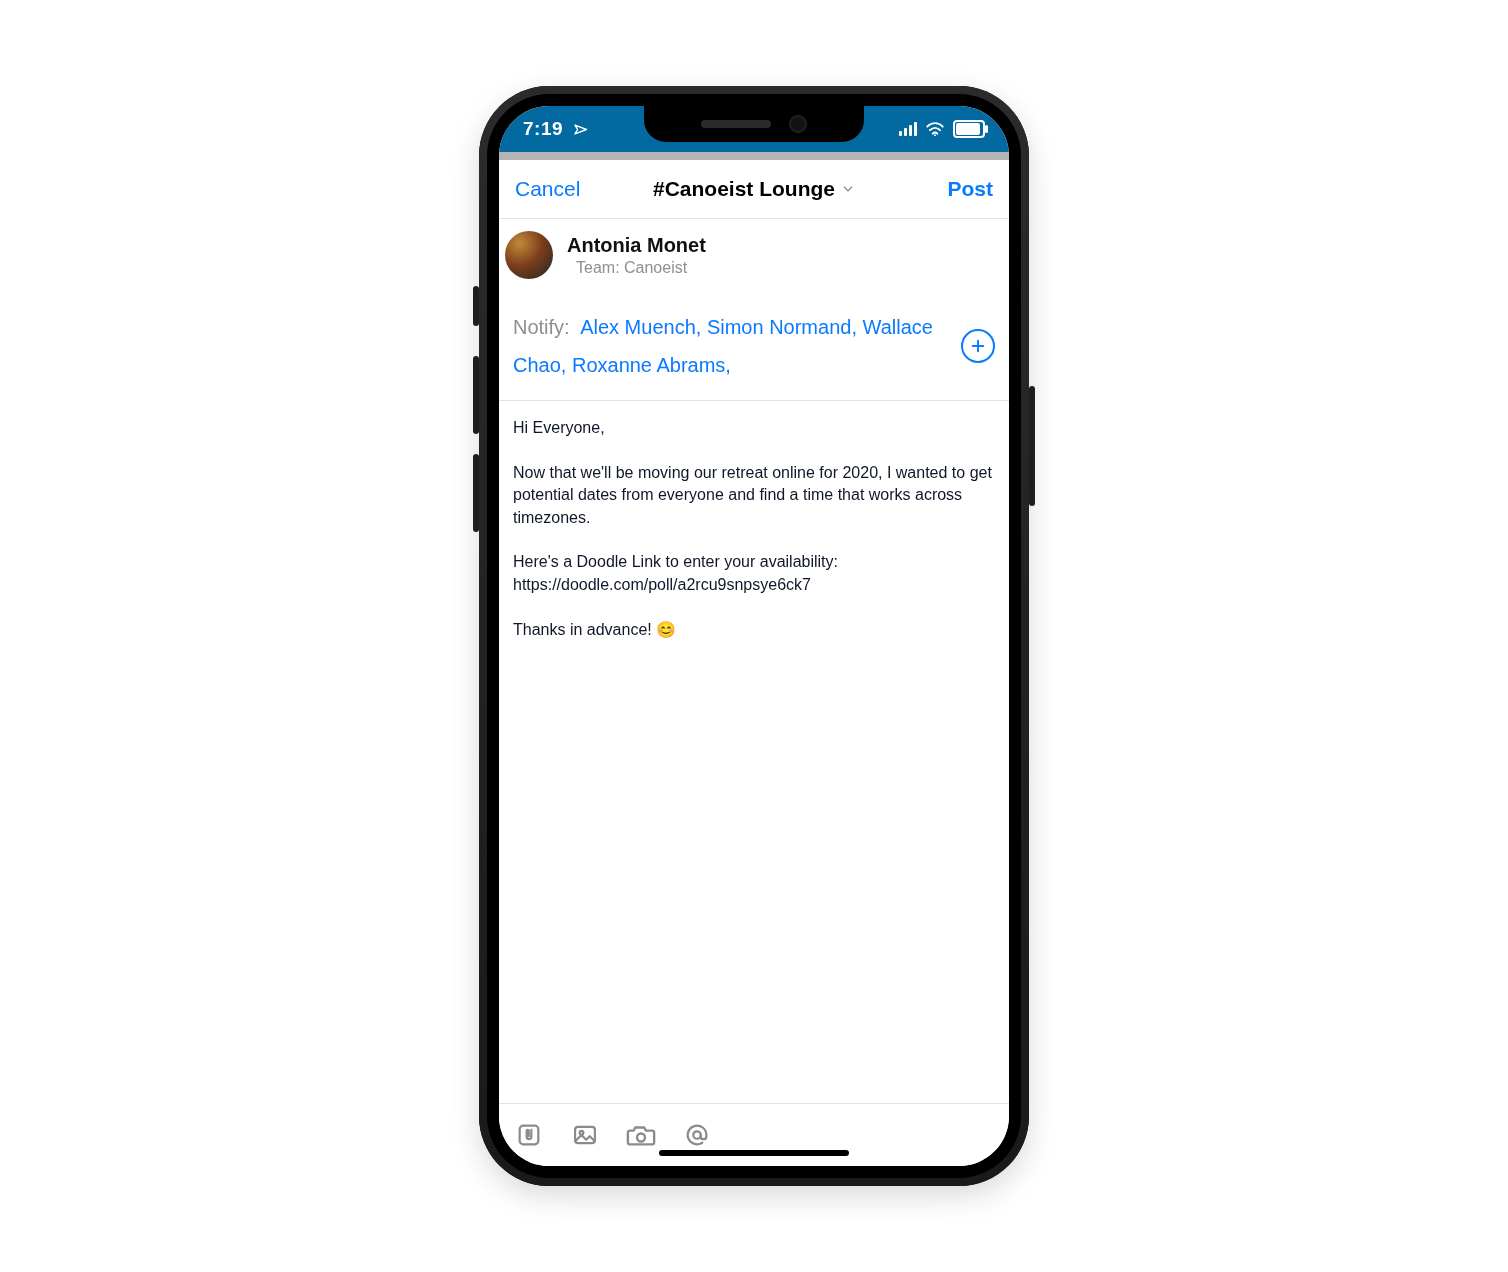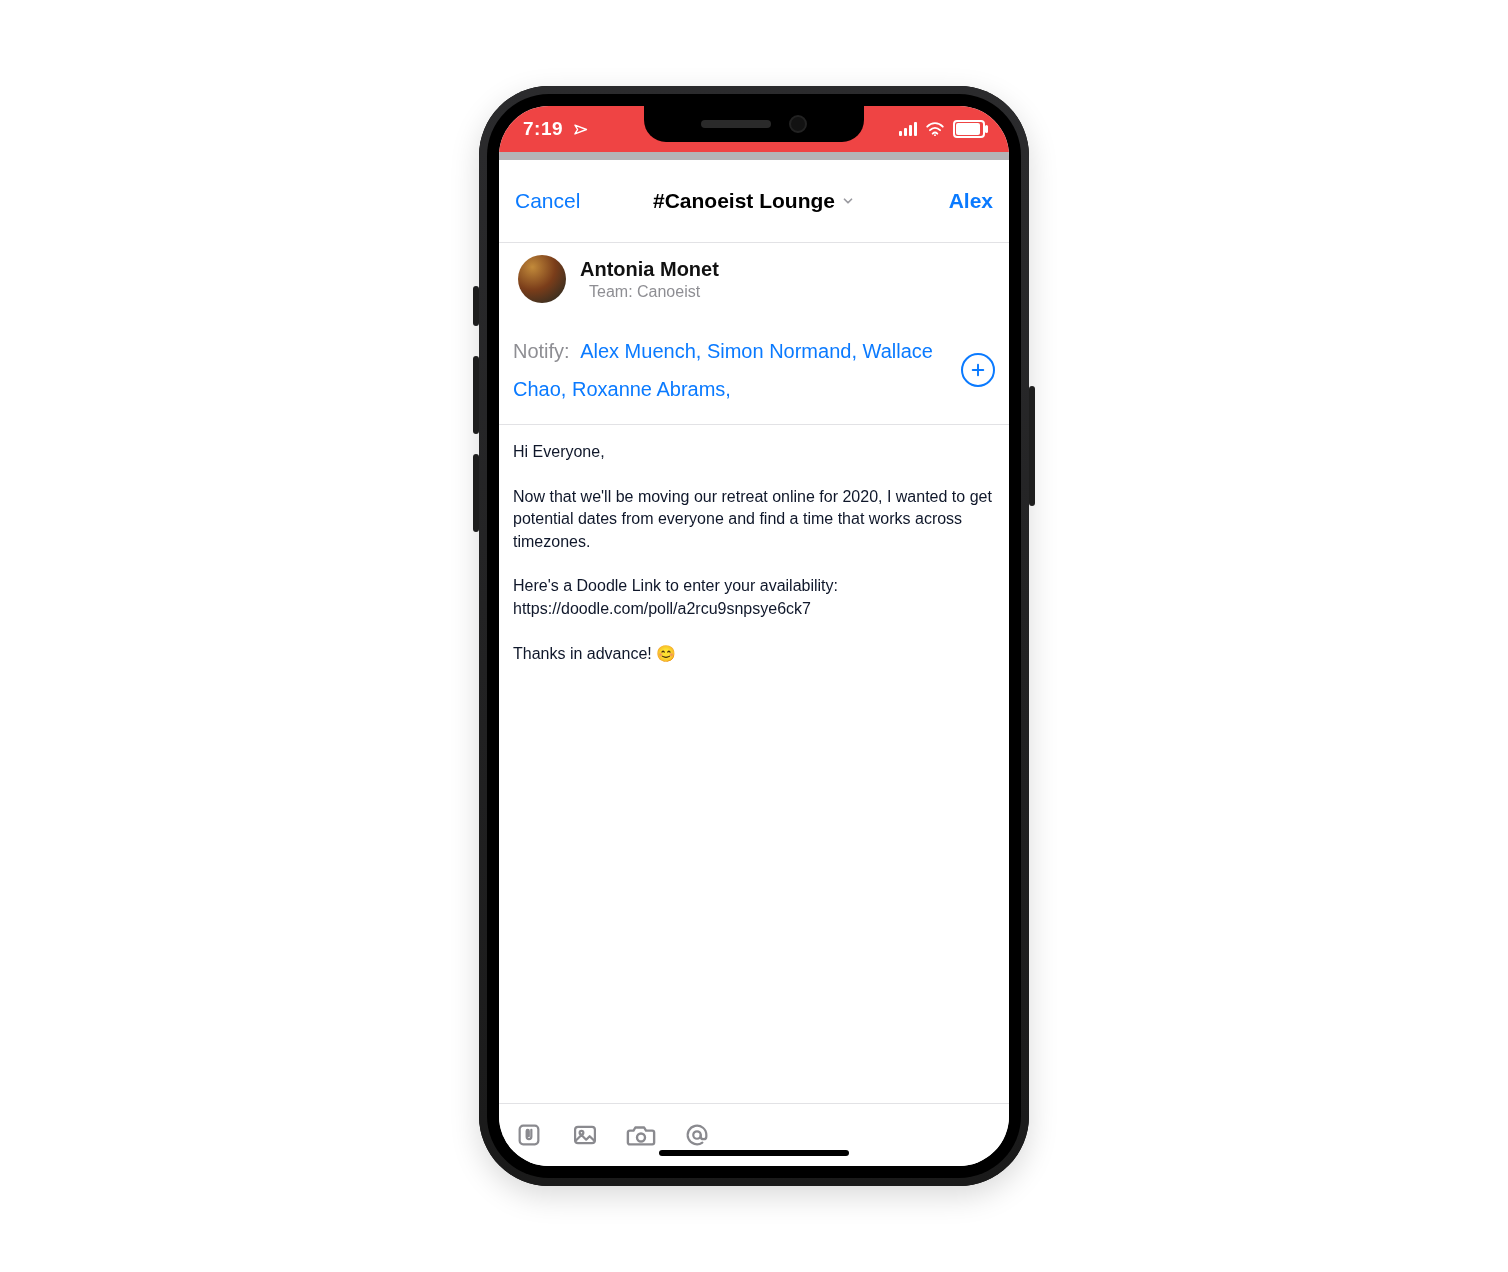--- a/index.html
+++ b/index.html
@@ -45,21 +45,21 @@
   .notch{
     position:absolute;top:0;left:50%;transform:translateX(-50%);
     width:220px;height:36px;background:#000;border-bottom-left-radius:22px;border-bottom-right-radius:22px;
     display:flex;align-items:center;justify-content:center;z-index:5;
   }
   .speaker{width:70px;height:8px;border-radius:4px;background:#2a2a2a;margin-right:18px;}
   .camera{width:14px;height:14px;border-radius:50%;background:#121212;border:2px solid #222;}
 
   
   .statusbar{
-    position:absolute;top:0;left:0;right:0;height:46px;background:#ef4444;color:#fff;display:flex;align-items:center;justify-content:space-between;padding:0 24px;font-weight:600;z-index:4;
+    position:absolute;top:0;left:0;right:0;height:46px;background:#0369a1;color:#fff;display:flex;align-items:center;justify-content:space-between;padding:0 24px;font-weight:600;z-index:4;
   }
   .status-left{display:flex;align-items:center;gap:8px;font-size:19px;letter-spacing:.5px;}
   .status-right{display:flex;align-items:center;gap:8px;}
   .nav-arrow{display:inline-block;transform:rotate(45deg);}
   .nav-arrow svg{display:block;}
   .cell-bars{display:flex;align-items:flex-end;gap:2px;height:14px;}
   .cell-bars i{display:block;width:3px;background:#fff;border-radius:1px;}
   .cell-bars i:nth-child(1){height:5px;}
   .cell-bars i:nth-child(2){height:8px;}
   .cell-bars i:nth-child(3){height:11px;}
@@ -70,31 +70,31 @@
   .wifi svg{display:block;}
 
   
   .sheet-backdrop{position:absolute;top:46px;left:0;right:0;height:8px;background:#b4b4b7;}
 
   
   .sheet{
     position:absolute;top:54px;bottom:0;left:0;right:0;background:#fff;border-top-left-radius:14px;border-top-right-radius:14px;overflow:hidden;display:flex;flex-direction:column;
   }
   .navbar{
-    height:58px;display:flex;align-items:center;justify-content:space-between;padding:12px 12px;border-bottom:1px solid var(--sep);
+    height:58px;display:flex;align-items:center;justify-content:space-between;padding:0 12px;border-bottom:1px solid var(--sep);
     font-size:21px;
   }
   .nav-title{display:flex;align-items:flex-start;gap:6px;font-weight:700;color:#000;}
   .nav-title .chev{color:#9a9aa0;}
   .nav-link{color:var(--ios-blue);font-weight:500;padding:6px 4px;}
   .nav-left{min-width:92px;text-align:left;}
   .nav-right{min-width:92px;text-align:right;font-weight:700;}
 
   .author{
-    display:flex;align-items:center;gap:14px;padding:12px 19px;border-bottom:1px solid transparent;
+    display:flex;align-items:center;gap:14px;padding:12px 6px;border-bottom:1px solid transparent;
   }
   .avatar{width:48px;height:48px;border-radius:50%;background:radial-gradient(120% 120% at 30% 25%,#c28a3a 0%,#7a3d1a 40%,#3b2f20 70%,#2a241c 100%);position:relative;overflow:hidden;}
   .author-meta .name{font-weight:700;font-size:20px;}
   .author-meta .team{color:var(--muted);font-size:16px;margin-top:2px;margin-left:9px;}
 
   .notify-row{position:relative;padding:16px 66px 16px 14px;border-bottom:1px solid var(--sep);font-size:20px;line-height:1.9;}
   .notify-row .label{color:var(--muted);margin-right:6px;}
   .recipient{color:var(--ios-blue);}
   .comma{color:var(--ios-blue);}
   .add-person{
@@ -174,21 +174,21 @@
         <div class="navbar">
           <span class="nav-link nav-left">Cancel</span>
           <span class="nav-title">
             <span>#Canoeist Lounge</span>
             <span class="chev">
               <svg width="14" height="14" viewBox="0 0 24 24" fill="none" stroke="#9a9aa0" stroke-width="3" stroke-linecap="round" stroke-linejoin="round">
                   <polyline points="6 9 12 15 18 9"></polyline>
                 </svg>
             </span>
           </span>
-          <span class="nav-link nav-right">Alex</span>
+          <span class="nav-link nav-right">Post</span>
         </div>
 
         <div class="author">
           <div class="avatar"></div>
           <div class="author-meta">
             <div class="name">Antonia Monet</div>
             <div class="team">Team: Canoeist</div>
           </div>
         </div>
 

